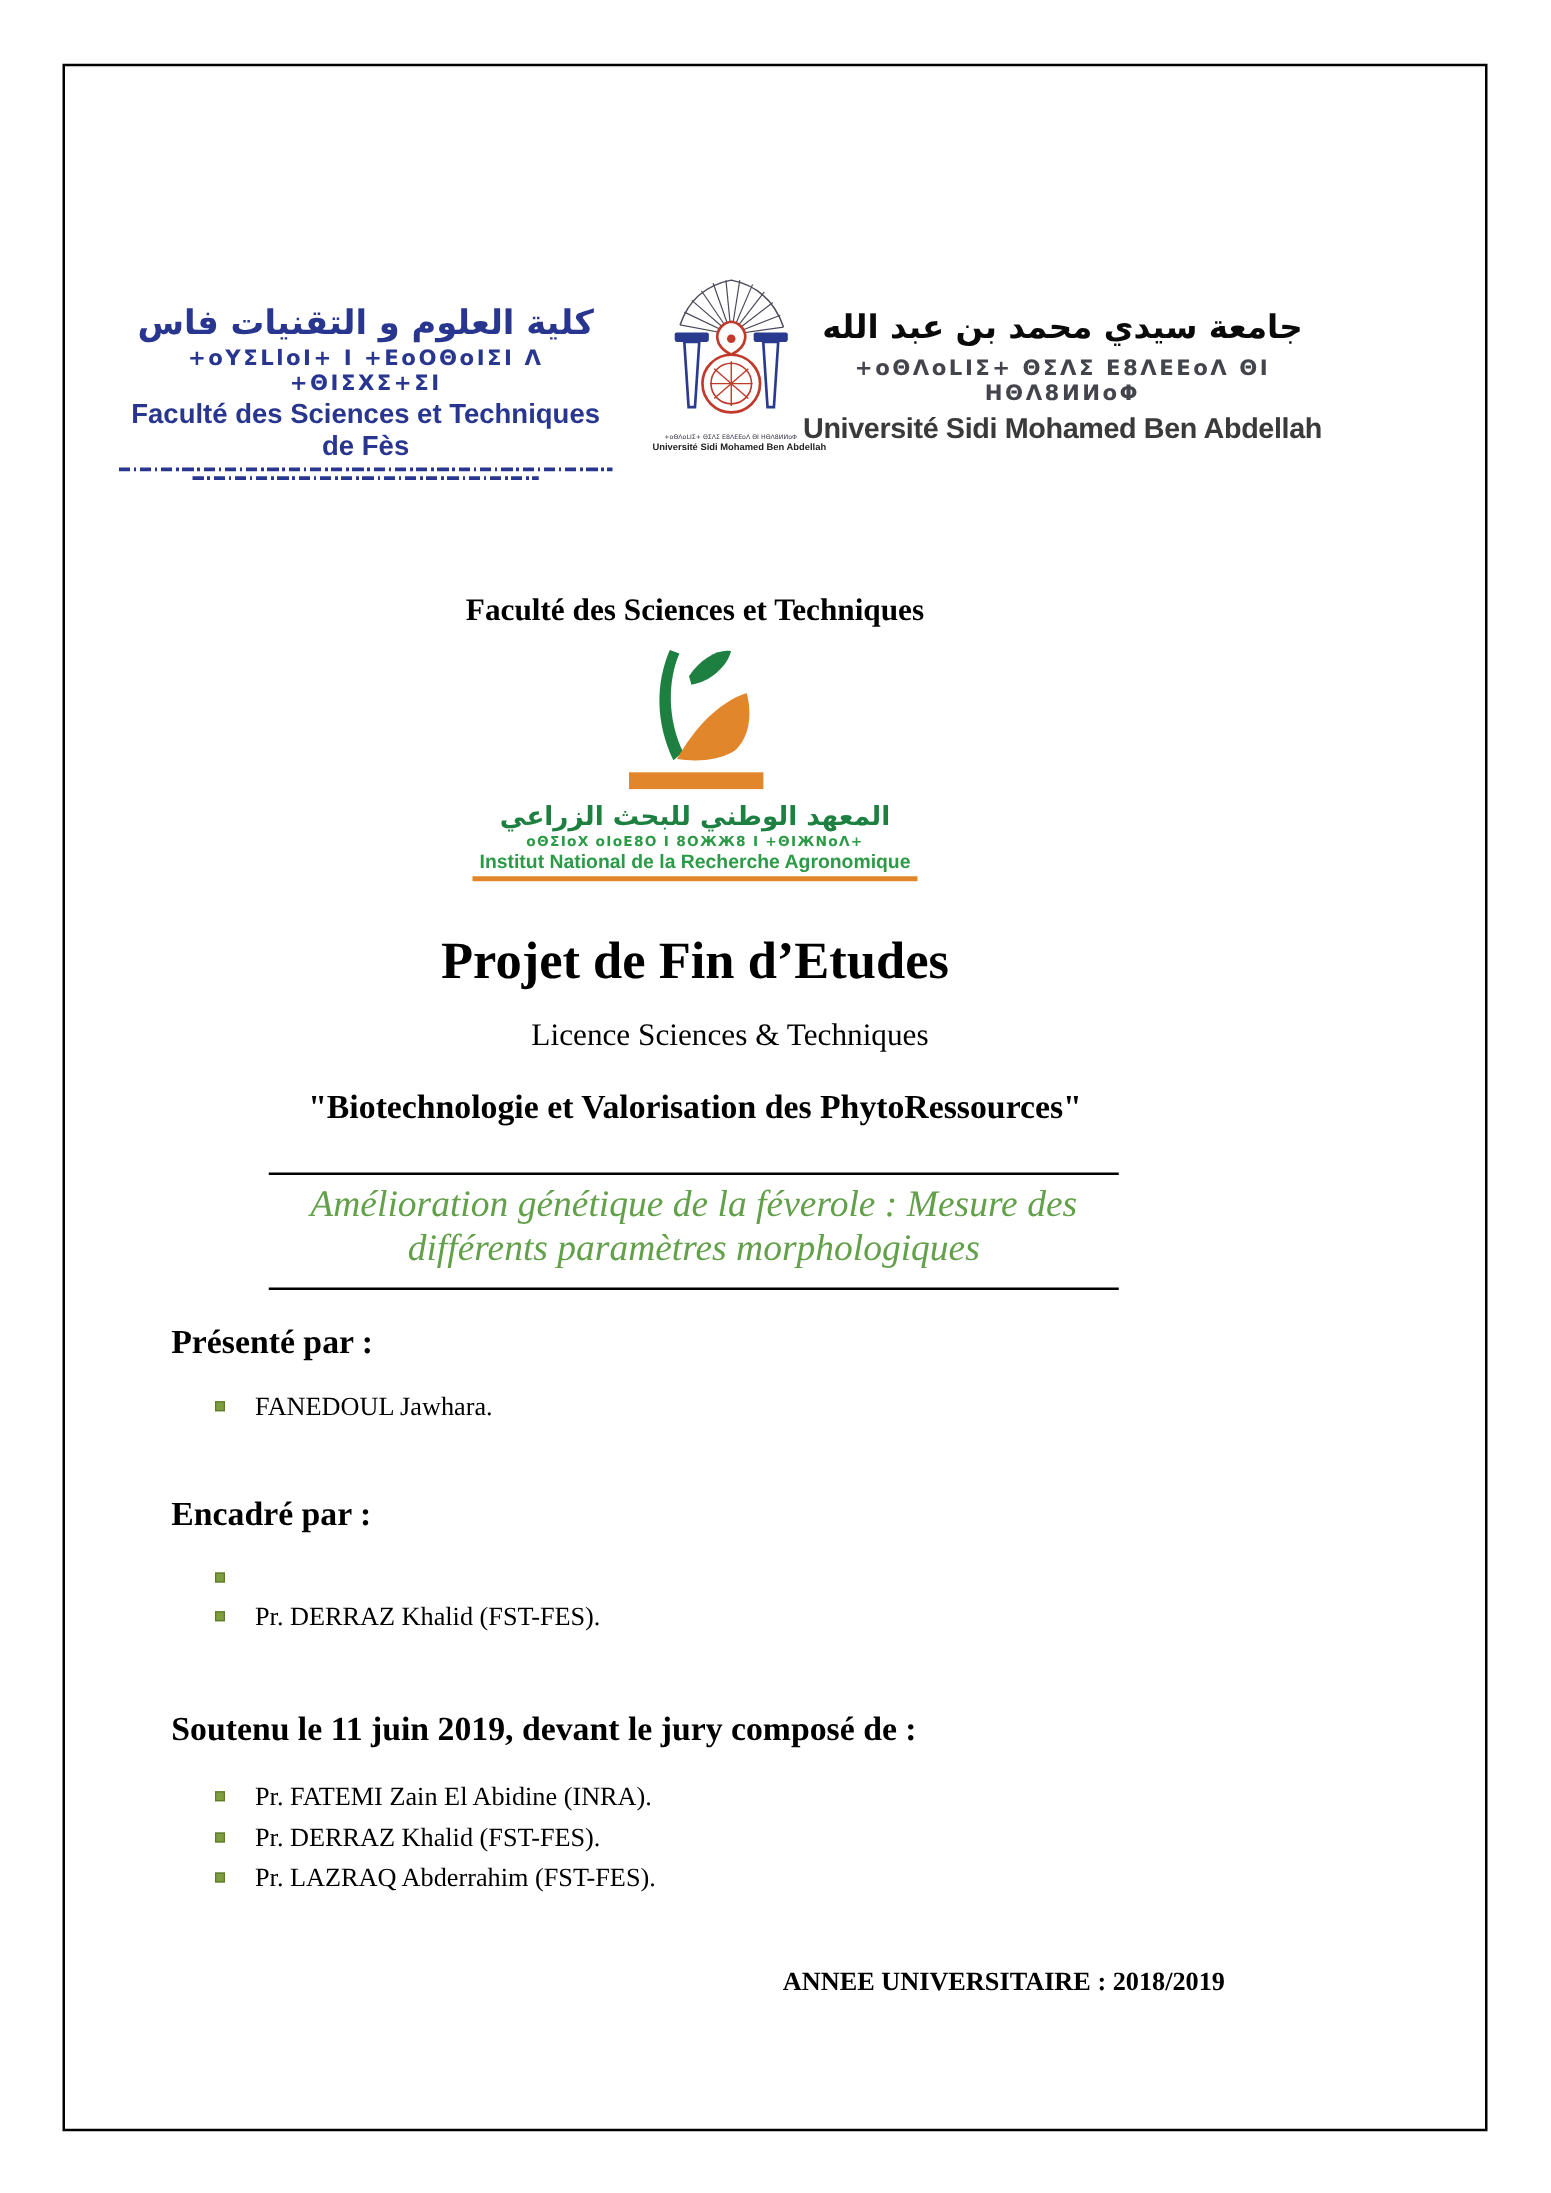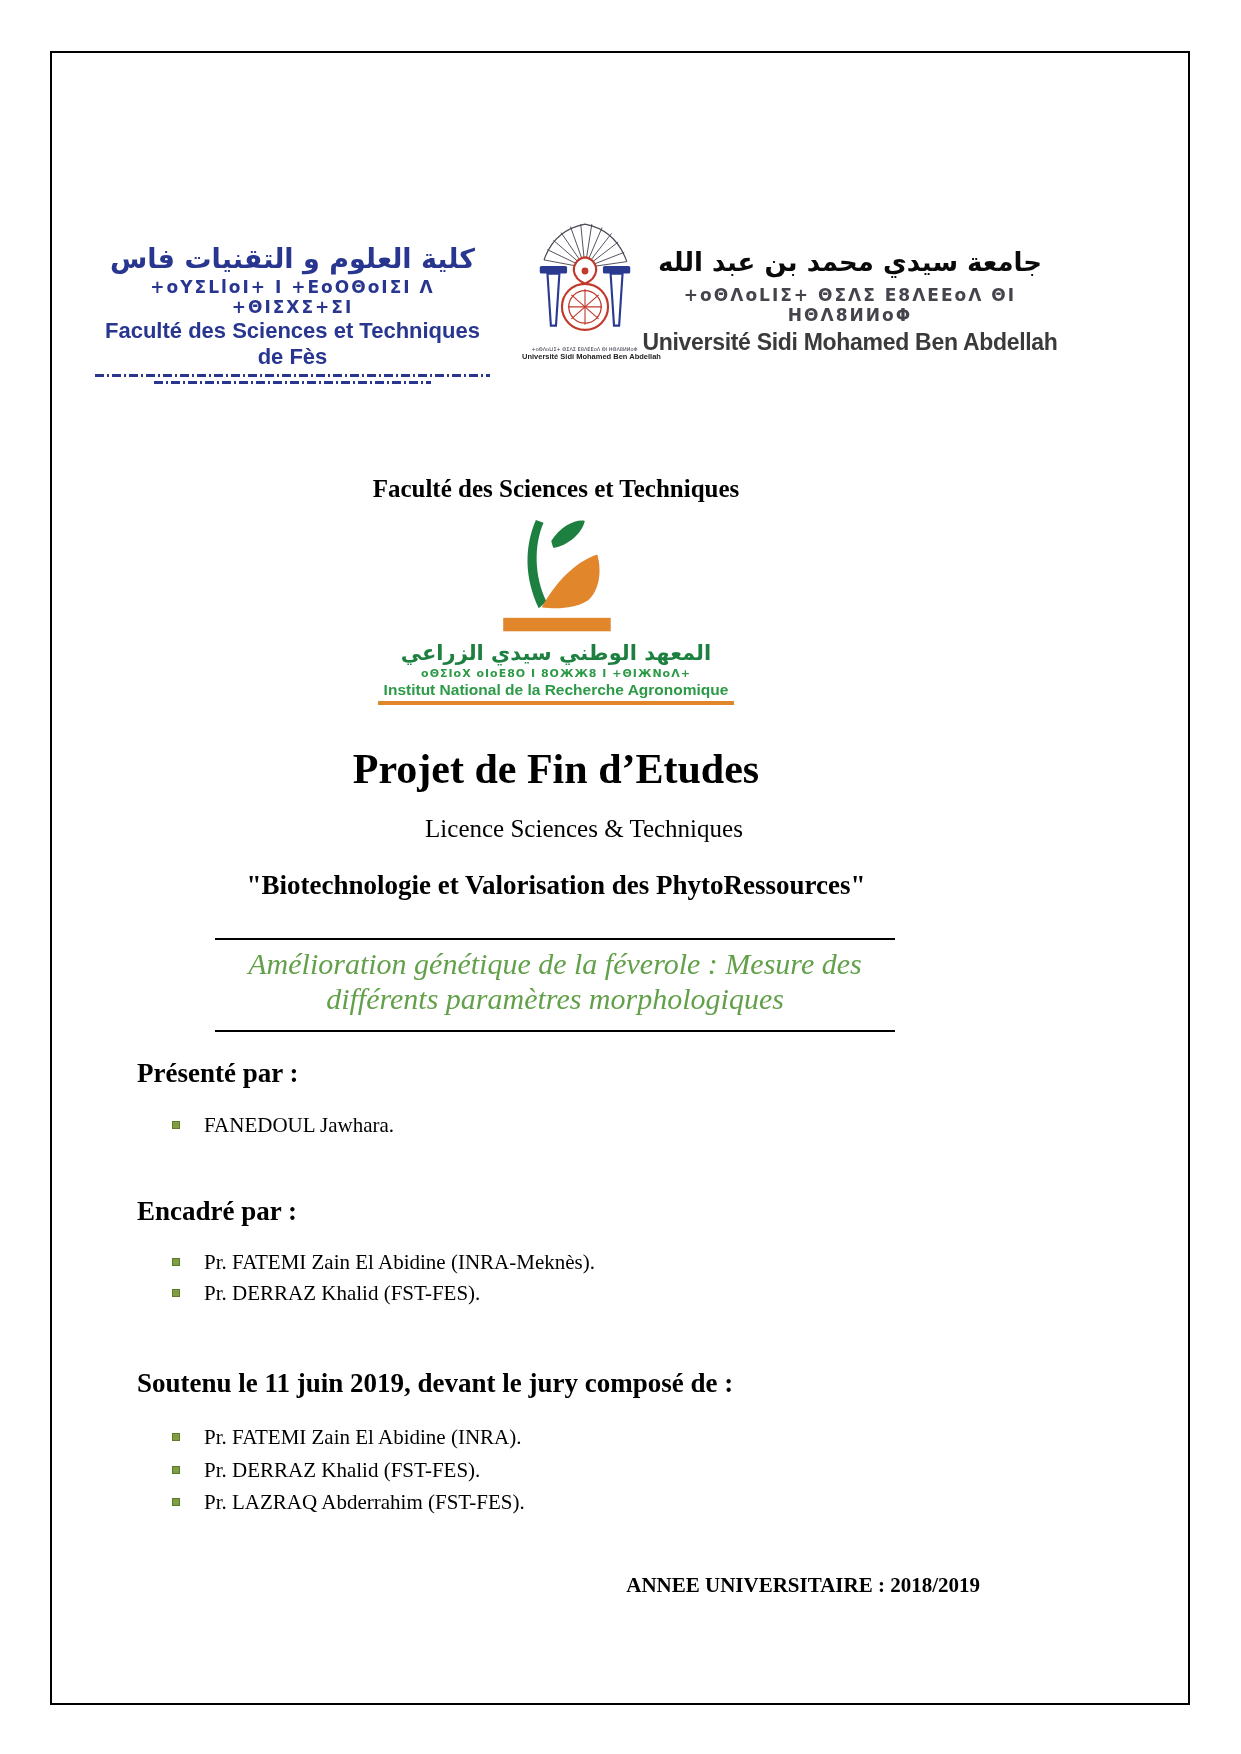--- a/index.html
+++ b/index.html
@@ -128,41 +128,41 @@
 
   <div class="center-col fac-title" style="position:absolute;">Faculté des Sciences et Techniques</div>
 
   <div class="center-col inra-block" style="position:absolute;">
     <svg width="175" height="120" viewBox="0 0 175 125" style="display:block;margin:0 auto;">
       <path d="M66,2 C54,30 54,62 69,94 L77,87 C64,60 64,28 74,5 Z" fill="#1e8040"></path>
       <path d="M82,24 C92,8 108,1 117,3 C114,16 99,29 84,31 Z" fill="#1e8040"></path>
       <path d="M72,93 C86,68 106,46 130,38 C135,56 132,76 120,86 C106,95 86,95 72,93 Z" fill="#e2862b"></path>
       <rect x="32" y="104" width="112" height="14" fill="#e2862b"></rect>
     </svg>
-    <div class="inra-ar">المعهد الوطني سيدي الزراعي</div>
+    <div class="inra-ar">المعهد الوطني للبحث الزراعي</div>
     <div class="inra-tif">oΘΣIoX oIoE8O I 8OЖЖ8 I +ΘIЖNoΛ+</div>
     <div><span class="inra-fr">Institut National de la Recherche Agronomique</span></div>
   </div>
 
   <div class="center-col pfe-title" style="position:absolute;text-align:center;">Projet de Fin d’Etudes</div>
   <div class="center-col licence" style="position:absolute;margin-left:28px;">Licence Sciences &amp; Techniques</div>
   <div class="center-col program" style="position:absolute;">"Biotechnologie et Valorisation des PhytoRessources"</div>
 
   <div class="rule rule1"></div>
   <div class="thesis-title">Amélioration génétique de la féverole : Mesure des différents paramètres morphologiques</div>
   <div class="rule rule2"></div>
 
   <div class="sec-label lbl-presente">Présenté par :</div>
   <div class="li li-p1">
     <span class="sq"></span><span>FANEDOUL Jawhara.</span>
   </div>
 
   <div class="sec-label lbl-encadre">Encadré par :</div>
   <div class="li li-e1">
-    <span class="sq"></span><span>Pr. FATEMI Zain El Abidine (INRA-Meknès).</span>
+    <span class="sq"></span>
   </div>
   <div class="li li-e2">
     <span class="sq"></span><span>Pr. DERRAZ Khalid (FST-FES).</span>
   </div>
 
   <div class="sec-label lbl-soutenu">Soutenu le 11 juin 2019, devant le jury composé de :</div>
   <div class="li li-s1">
     <span class="sq"></span><span>Pr. FATEMI Zain El Abidine (INRA).</span>
   </div>
   <div class="li li-s2">

